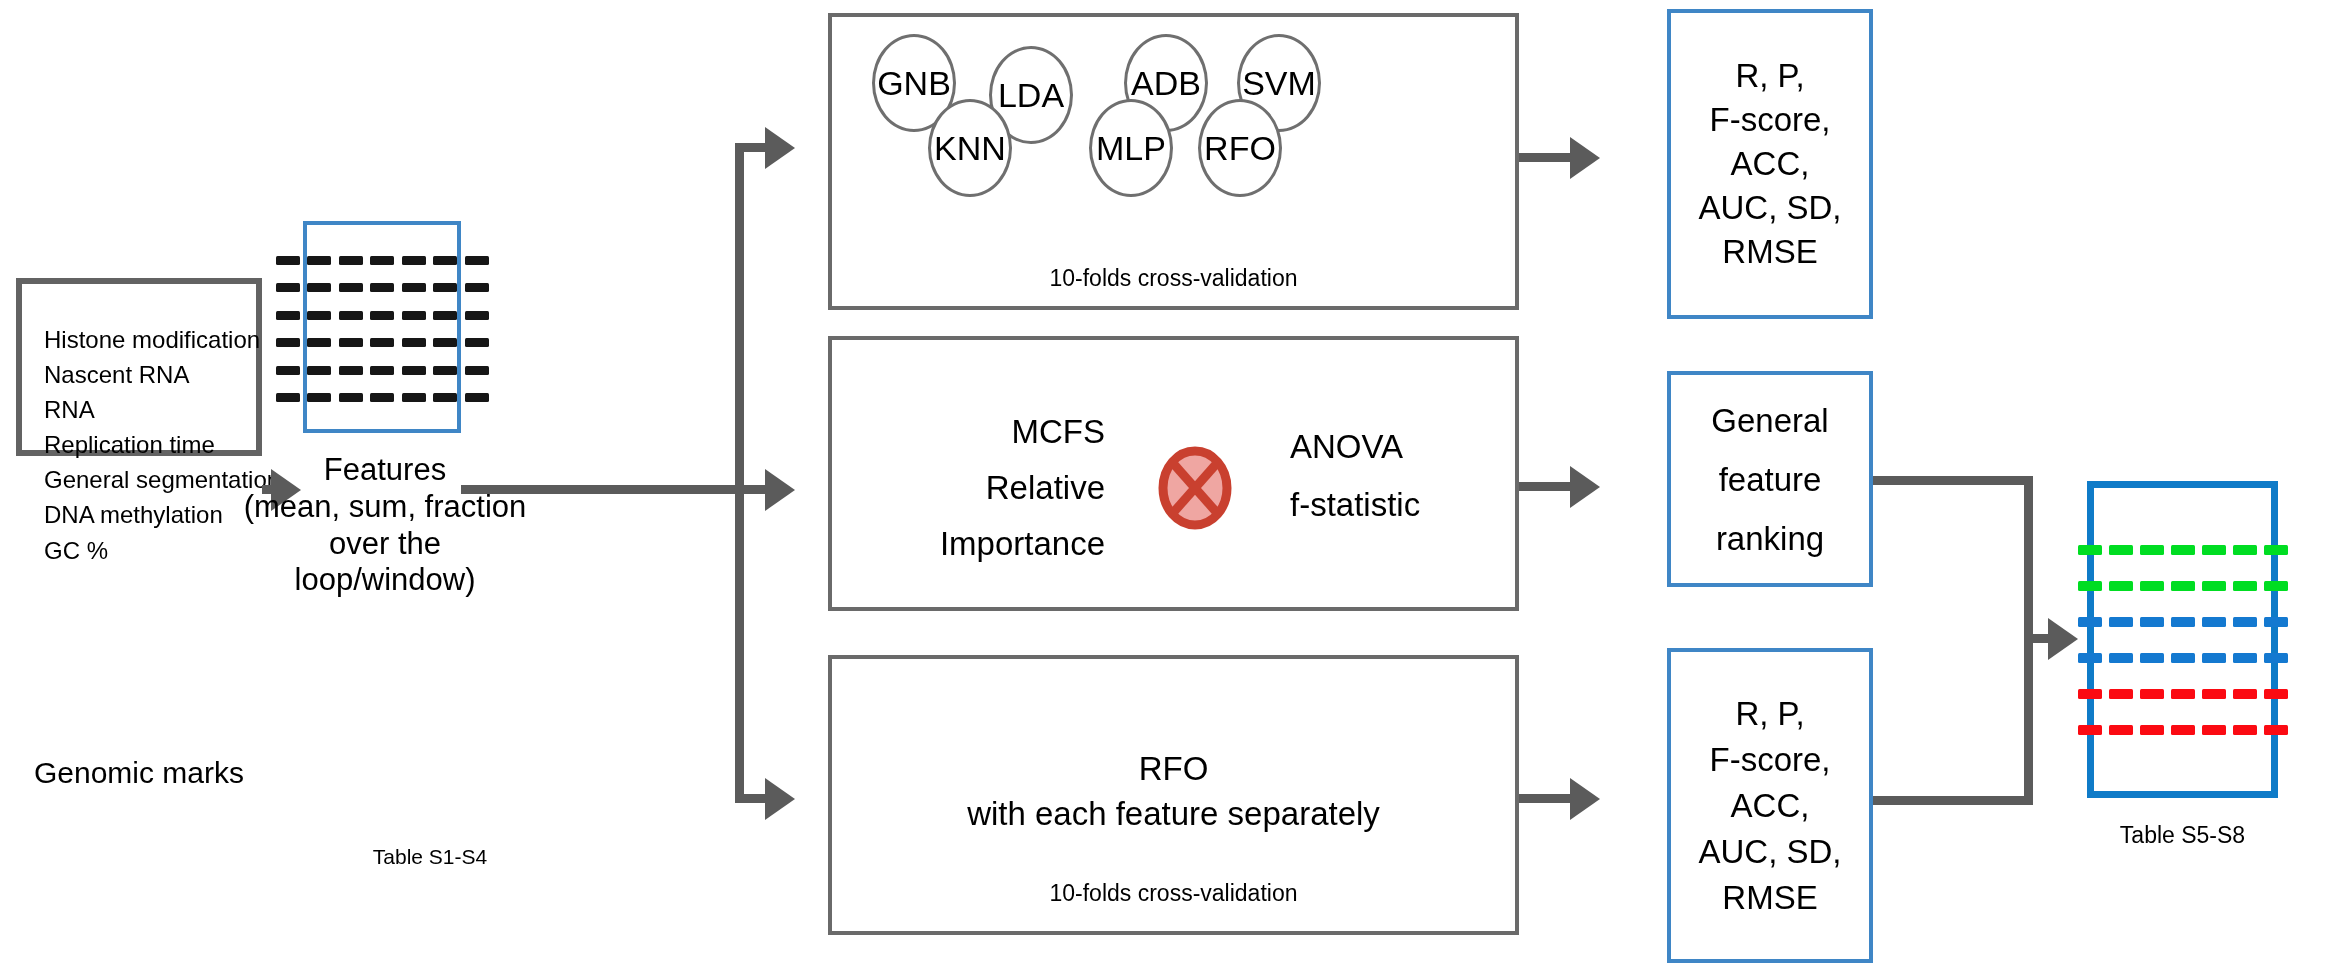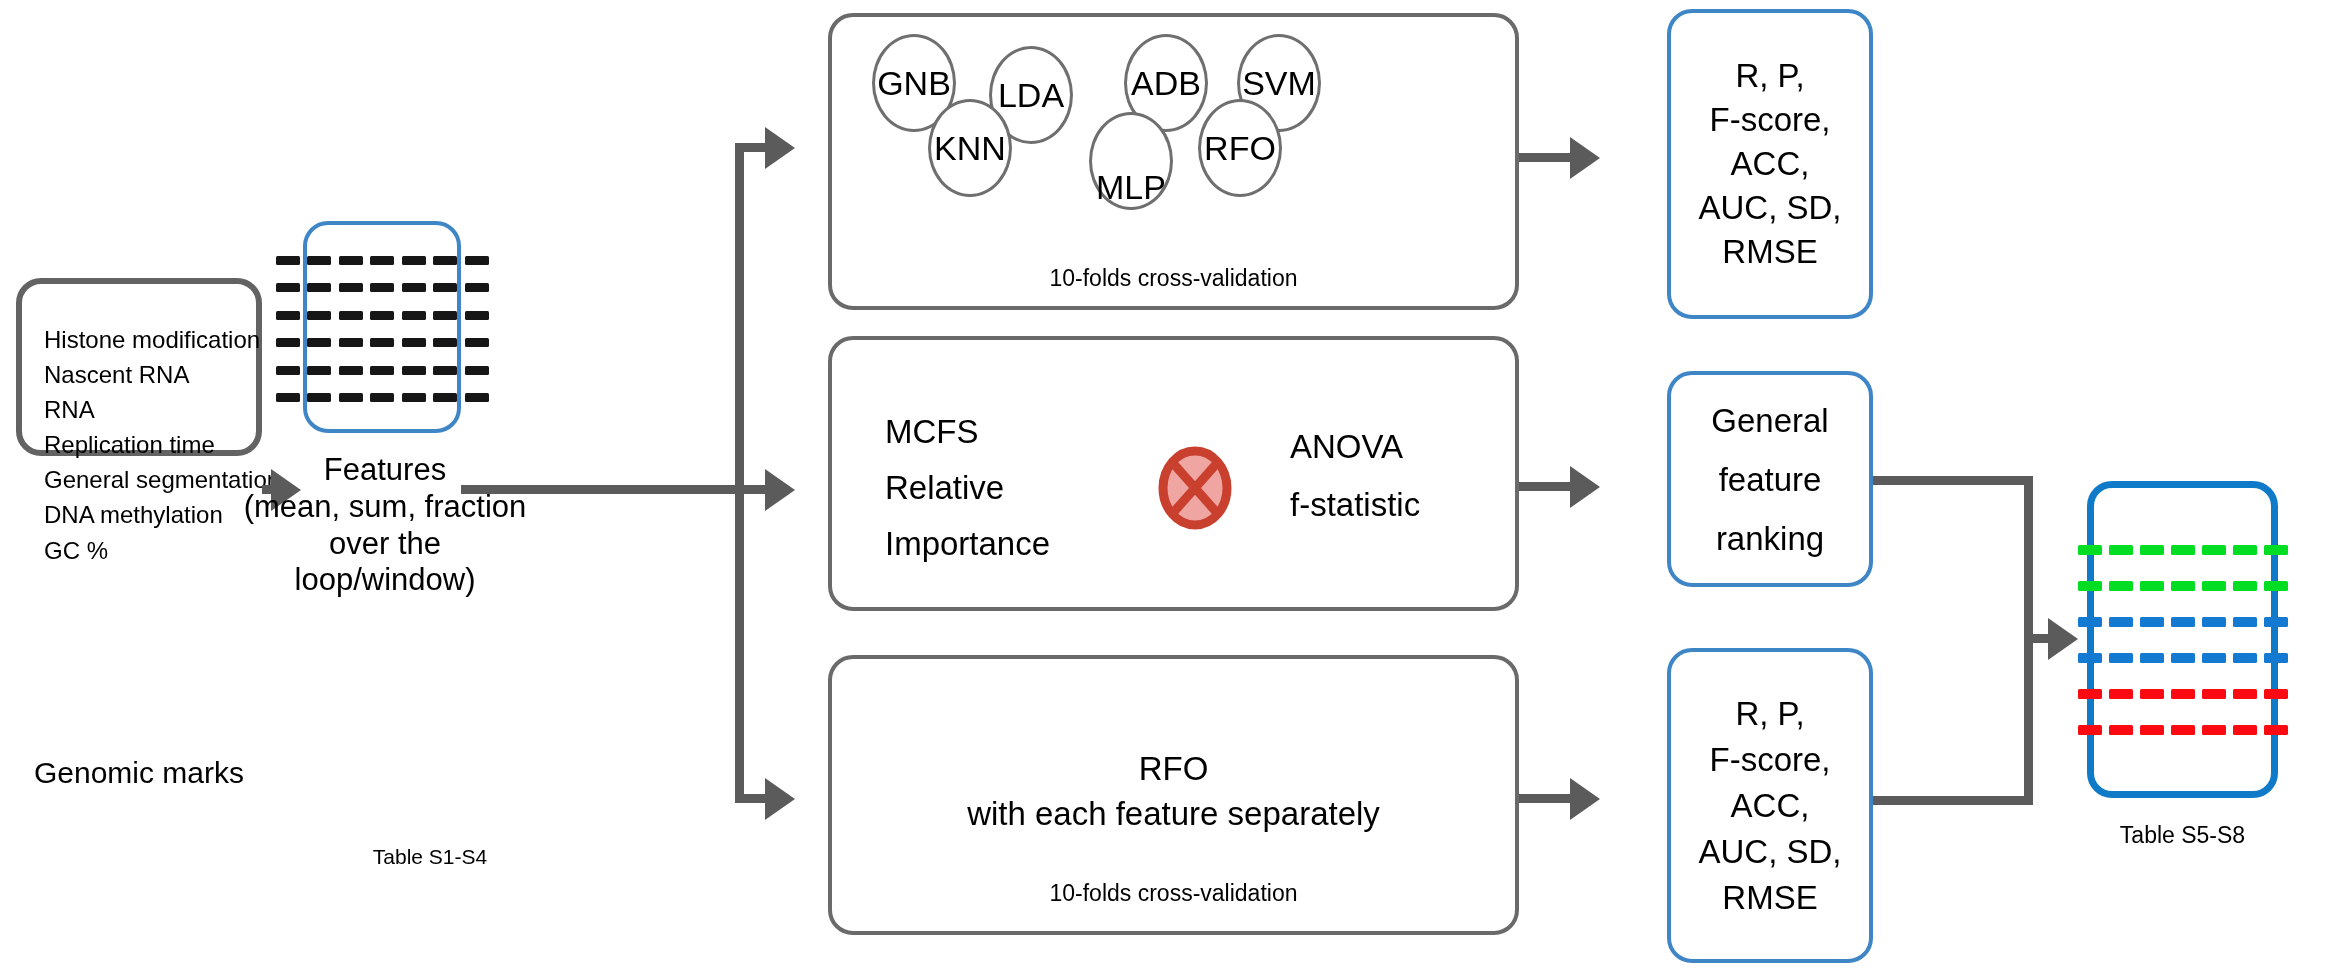--- a/index.html
+++ b/index.html
@@ -9,21 +9,21 @@
   body {
     width: 2351px; height: 969px;
     position: relative;
     overflow: hidden;
     font-family: "Liberation Sans", sans-serif;
     color: #000000;
   }
   .canvas { position: absolute; left:0; top:0; width:2351px; height:969px; }
 
   
-  .box { position: absolute; box-sizing: border-box; background:#fff;border-radius:25px; }
+  .box { position: absolute; box-sizing: border-box; background:#fff; }
   .box-gray  { border: 6px solid #636363; }
   .box-gray-thin { border: 4px solid #6a6a6a; }
   .box-blue  { border: 4px solid #3f86c6; }
   .box-blue-strong { border: 7px solid #0f7bc8; }
   .center-txt {
     position:absolute; display:flex; align-items:center;
     justify-content:center; text-align:center; flex-direction:column;
     box-sizing:border-box;
   }
 
@@ -188,21 +188,21 @@
   <div class="algo-circle" style="left:1124px; top:34px; width:78px; height:92px;">
     <span>ADB</span>
   </div>
   <div class="algo-circle" style="left:1237px; top:34px; width:78px; height:92px;">
     <span>SVM</span>
   </div>
 
   <div class="algo-circle" style="left:928px; top:99px; width:78px; height:92px;">
     <span>KNN</span>
   </div>
-  <div class="algo-circle" style="left:1089px; top:112px; width:78px; height:92px;align-items:flex-end;">
+  <div class="algo-circle" style="left:1089px; top:99px; width:78px; height:92px;">
     <span>MLP</span>
   </div>
   <div class="algo-circle" style="left:1198px; top:99px; width:78px; height:92px;">
     <span>RFO</span>
   </div>
 
   <div class="cap" style="left:828px; top:265px; width:691px; font-size:23px;">10-folds cross-validation</div>
 
   <div class="ln" style="left:1519px; top:153px; width:66px; height:9px;"></div>
   <div class="arrow-head" style="left:1570px; top:137px;"></div>
@@ -210,21 +210,21 @@
   <div class="box box-blue center-txt" style="left:1667px; top:9px; width:206px; height:310px; font-size:33px; line-height:44px;">
     <span>R, P,</span>
     <span>F-score,</span>
     <span>ACC,</span>
     <span>AUC, SD,</span>
     <span>RMSE</span>
   </div>
 
   <div class="box box-gray-thin" style="left:828px; top:336px; width:691px; height:275px;"></div>
 
-  <div style="position:absolute; left:885px; top:404px; width:220px; font-size:33px; line-height:56px; text-align:left;">
+  <div style="position:absolute; left:885px; top:404px; width:220px; font-size:33px; line-height:56px; text-align:right;">
     <div>MCFS</div>
     <div>Relative</div>
     <div>Importance</div>
   </div>
 
   <div class="cross-circle" style="left:1158px; top:446px; width:74px; height:84px;">
     <svg width="74" height="84" viewBox="0 0 74 84">
       <ellipse cx="37" cy="42" rx="32" ry="37" fill="#efa6a2" stroke="#c9402f" stroke-width="9"></ellipse>
       <line x1="14" y1="16" x2="60" y2="68" stroke="#c9402f" stroke-width="9"></line>
       <line x1="60" y1="16" x2="14" y2="68" stroke="#c9402f" stroke-width="9"></line>

